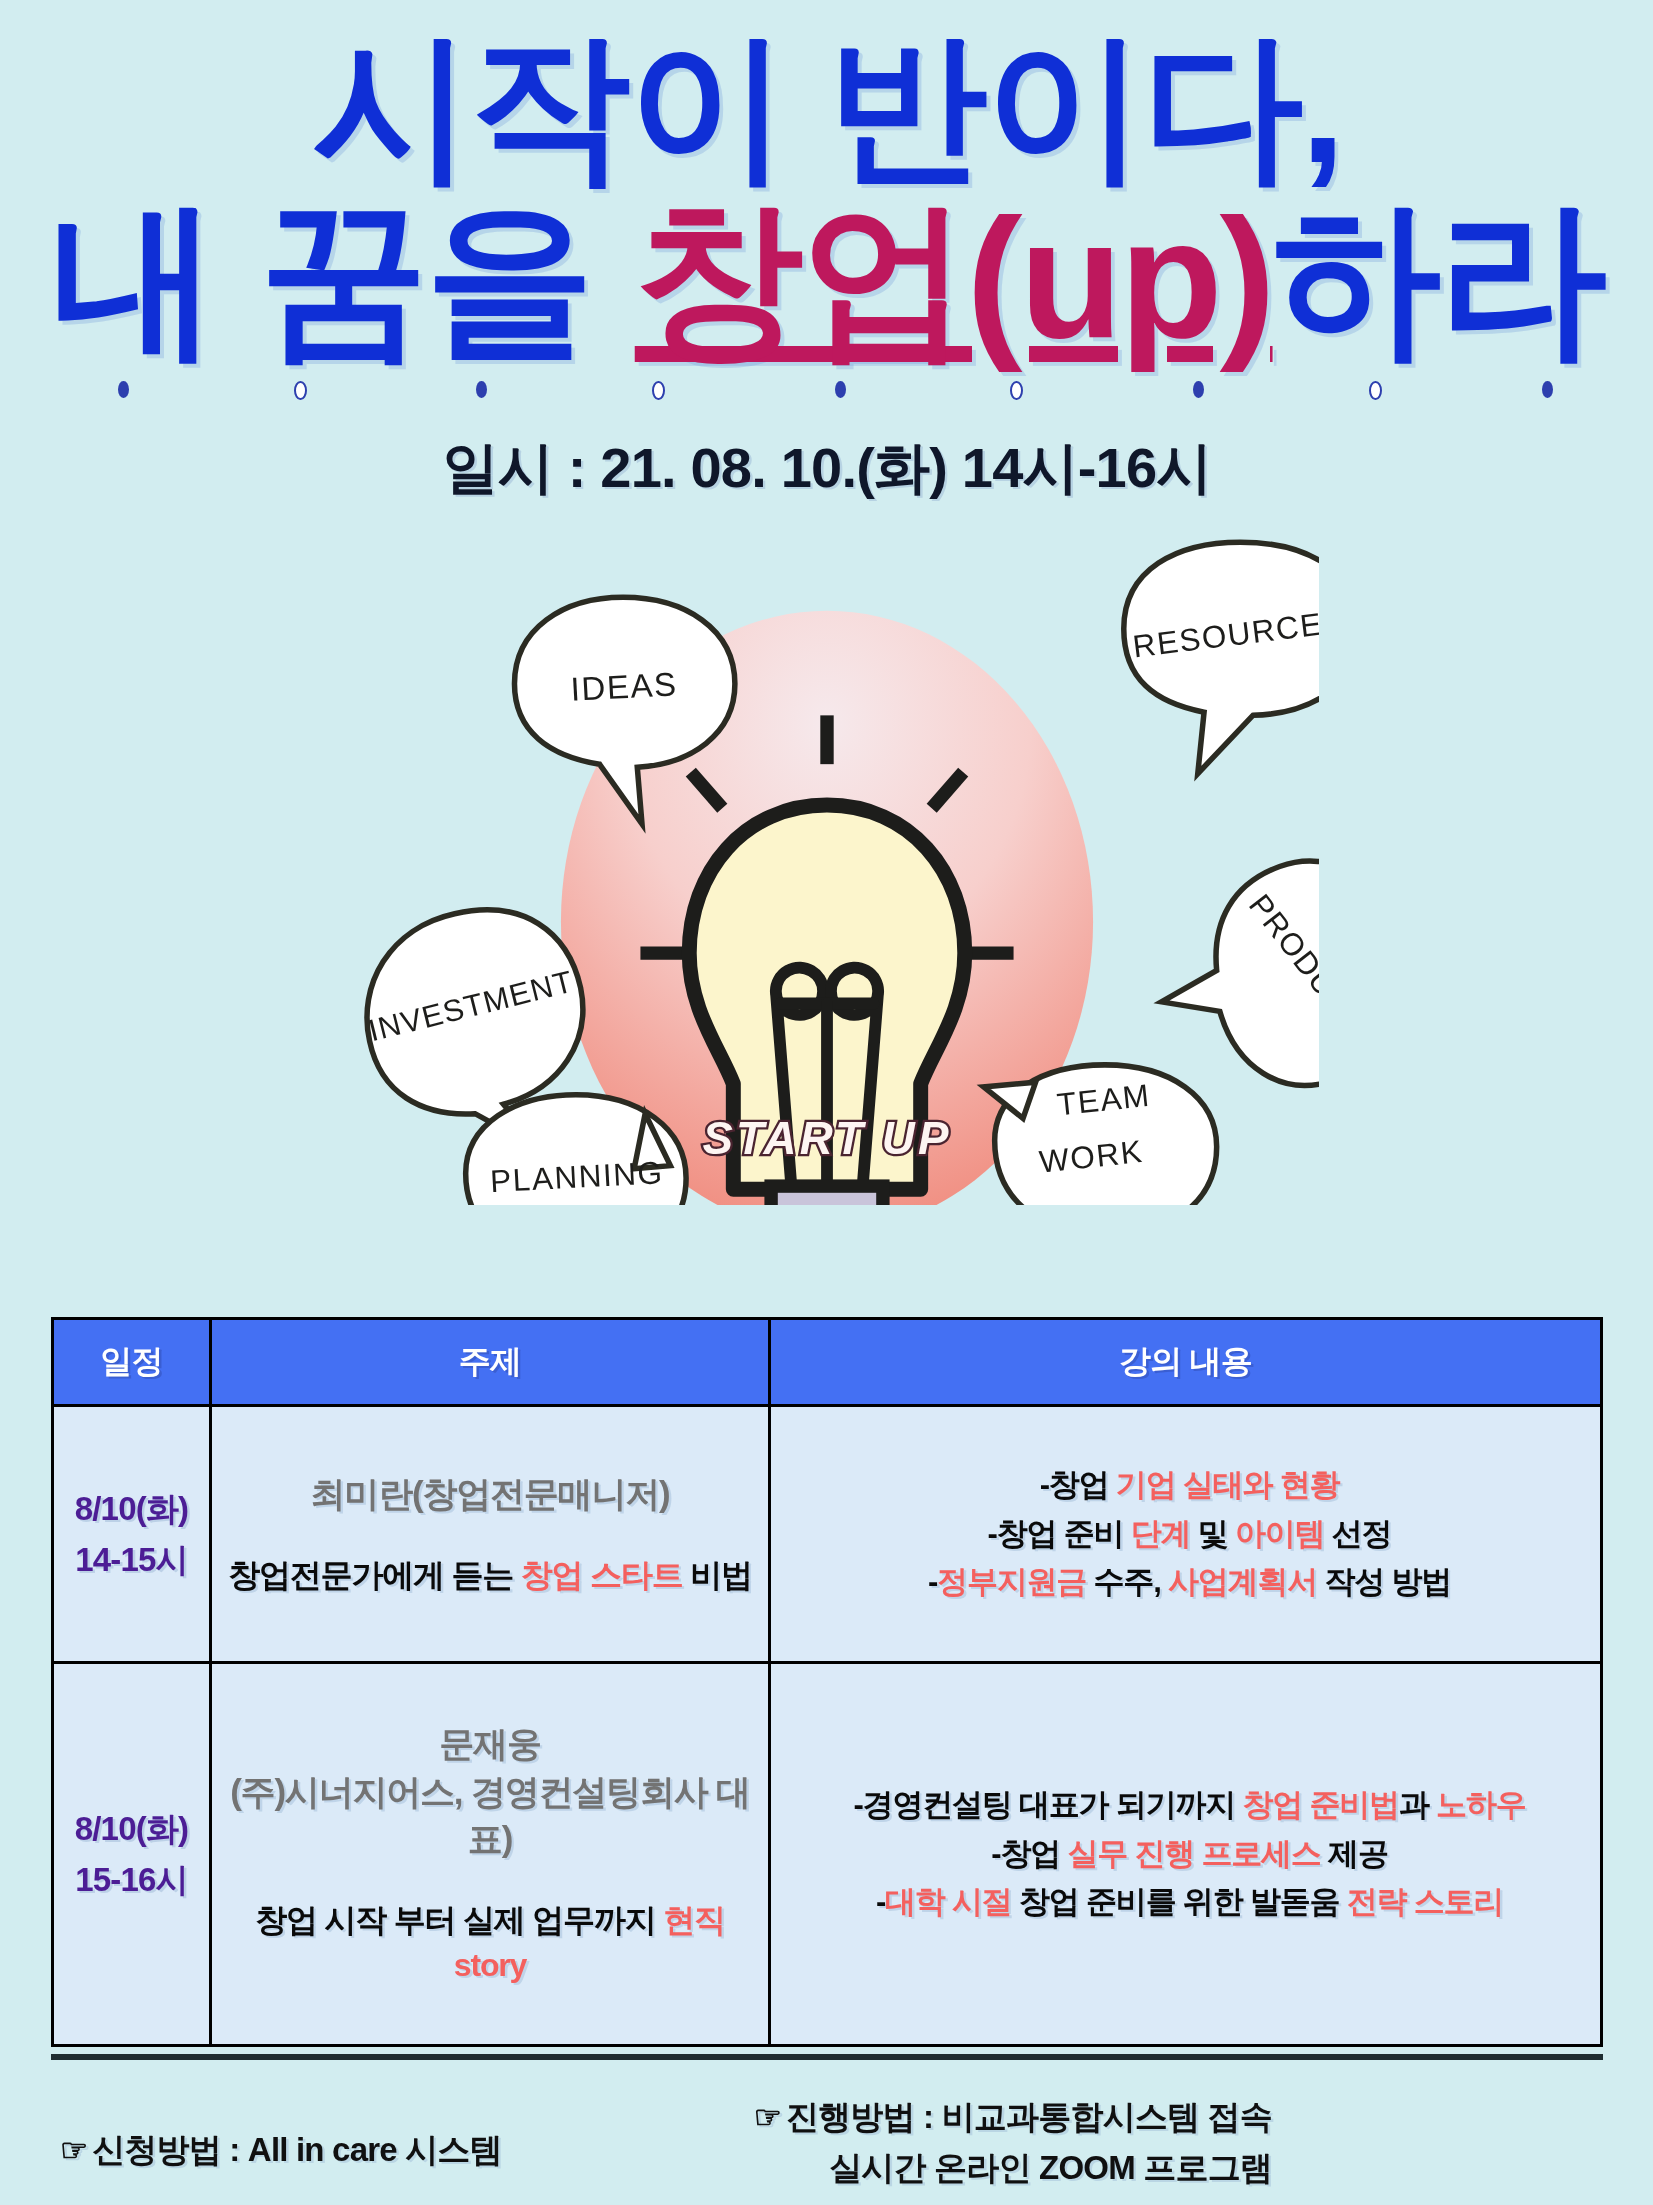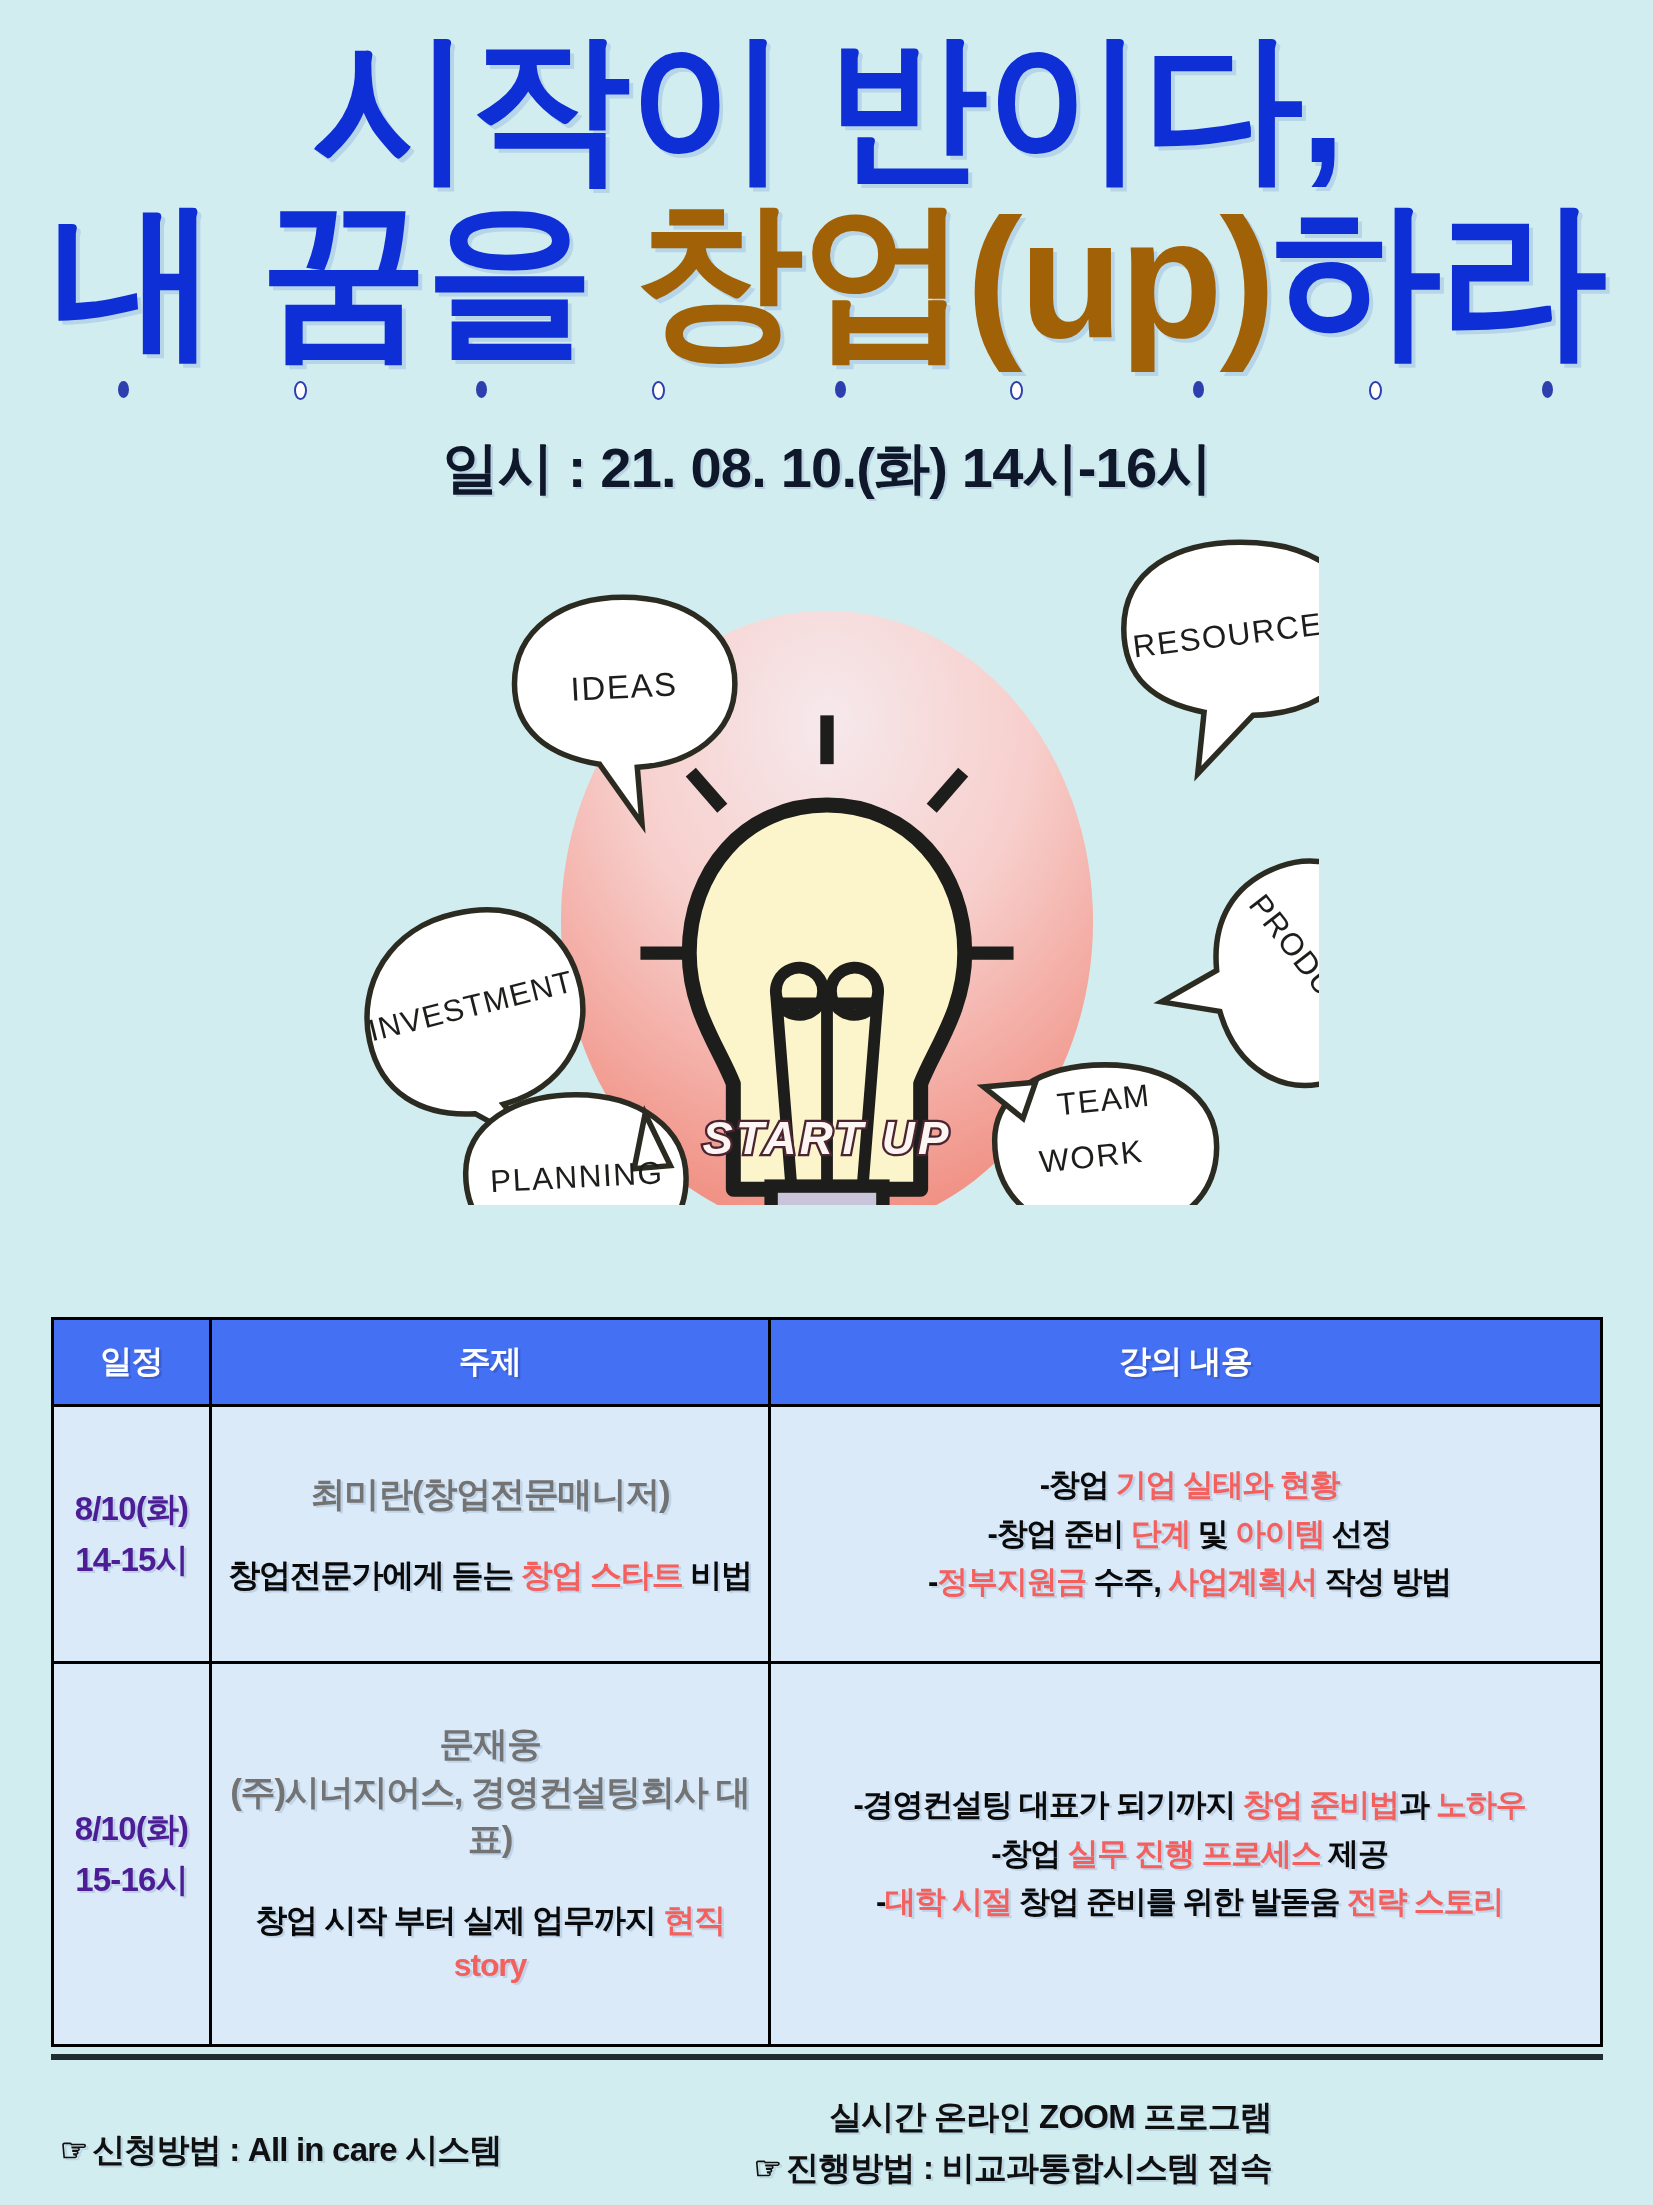--- a/index.html
+++ b/index.html
@@ -29,21 +29,22 @@
     letter-spacing: -3.2px;
     color: #0f2fd6;
     text-shadow: 3.9px 3.9px 0 rgba(120,160,220,0.30);
     white-space: nowrap;
   }
   .title-line-2 {
     margin-top: 4.7px;
     font-size: 169px;
   }
   .title-accent {
-    color: #a16207;
+    color: #be185d;
+    text-decoration: underline;
   }
 
   
   .dot-row {
     position: relative;
     width: 1654px;
     height: 38px;
     margin-top: 9.5px;
   }
   .dot {
@@ -335,17 +336,17 @@
     </tbody>
   </table>
 </div>
 
 <div class="footer-rule"></div>
 <div class="footer">
   <div class="footer-col footer-left">
     <span class="hand-icon">☞</span><span>신청방법 : All in care 시스템</span>
   </div>
   <div class="footer-col footer-right">
+    <div><span class="hand-icon">☞</span><span>진행방법 : 비교과통합시스템 접속</span></div>
     <div style="padding-left:36px">실시간 온라인 ZOOM 프로그램</div>
-    <div><span class="hand-icon">☞</span><span>진행방법 : 비교과통합시스템 접속</span></div>
   </div>
 </div>
 
 
 </body></html>

